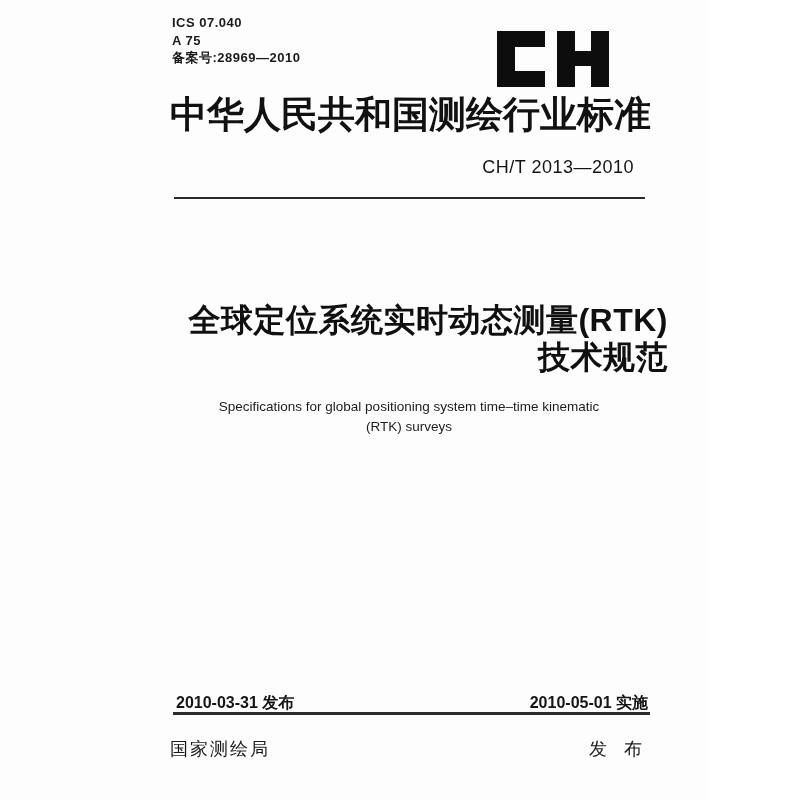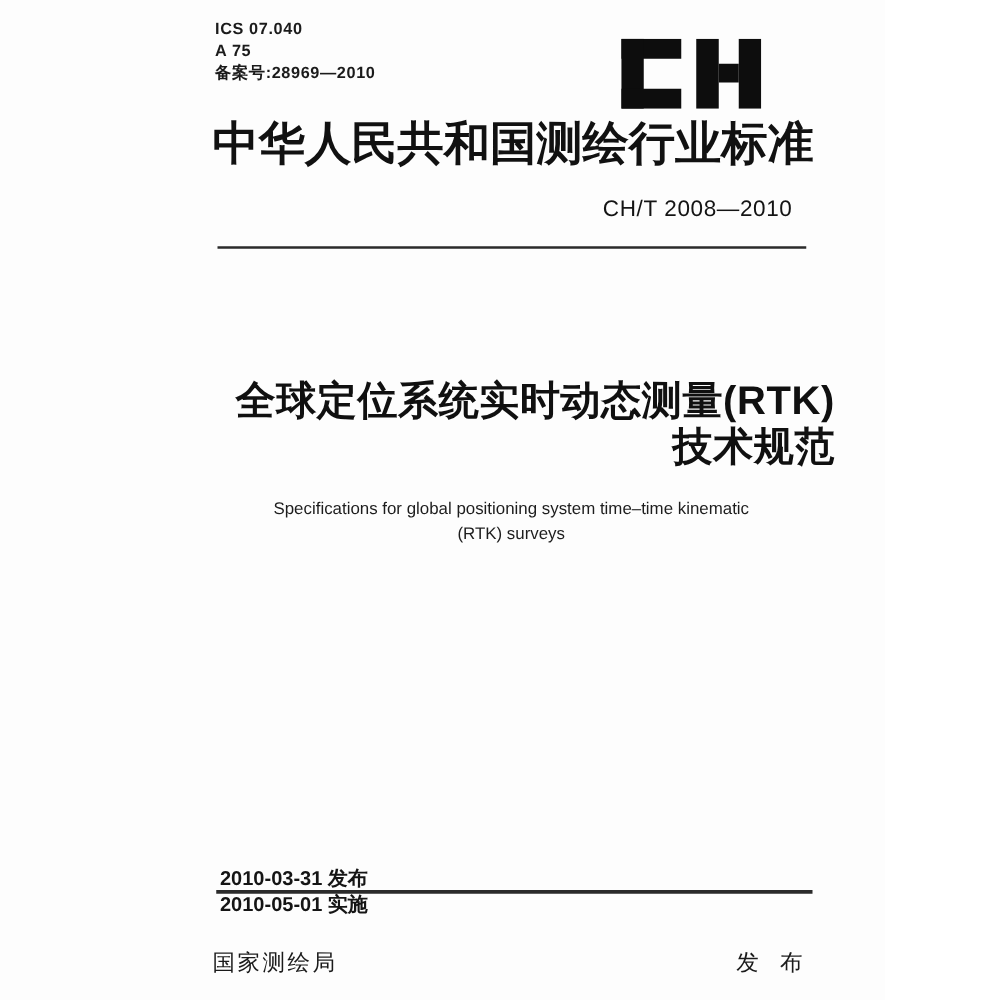--- a/index.html
+++ b/index.html
@@ -91,37 +91,36 @@
   .date-row {
     position: absolute;
     top: 693px;
     left: 6px;
     right: 0;
     display: flex;
     justify-content: space-between;
     font-size: 16px;
     font-weight: 700;
     color: #151515;
-    flex-direction: column;
   }
   .publisher-row {
     position: absolute;
     top: 737px;
     left: 0;
     width: 100%;
     display: flex;
     justify-content: space-between;
     align-items: baseline;
     font-size: 18px;
     font-weight: 500;
     letter-spacing: 2px;
     color: #1a1a1a;
   }
   .publisher-gap { display: inline-block; width: 22px; }
-  .issuer-action { letter-spacing: 6px; margin-top: 21px; }
+  .issuer-action { letter-spacing: 6px; }
 </style>
 </head>
 <body>
 
 <div class="page">
   <div class="content">
 
     <div class="meta-block">
       <div>ICS 07.040</div>
       <div>A 75</div>
@@ -136,21 +135,21 @@
         <rect x="0" y="40" width="48" height="16" fill="#0d0d0d"></rect>
 
         <rect x="60" y="0" width="18" height="56" fill="#0d0d0d"></rect>
         <rect x="94" y="0" width="18" height="56" fill="#0d0d0d"></rect>
         <rect x="78" y="20" width="16" height="15" fill="#0d0d0d"></rect>
       </svg>
     </div>
 
     <div class="std-family-title">中华人民共和国测绘行业标准</div>
 
-    <div class="std-number">CH/T 2008—2010</div>
+    <div class="std-number">CH/T 2013—2010</div>
 
     <div class="rule rule-top"></div>
 
     <div class="main-title">
       <div>全球定位系统实时动态测量(RTK)</div>
       <div>技术规范</div>
     </div>
 
     <div class="subtitle-en">
       <div>Specifications for global positioning system time–time kinematic</div>

